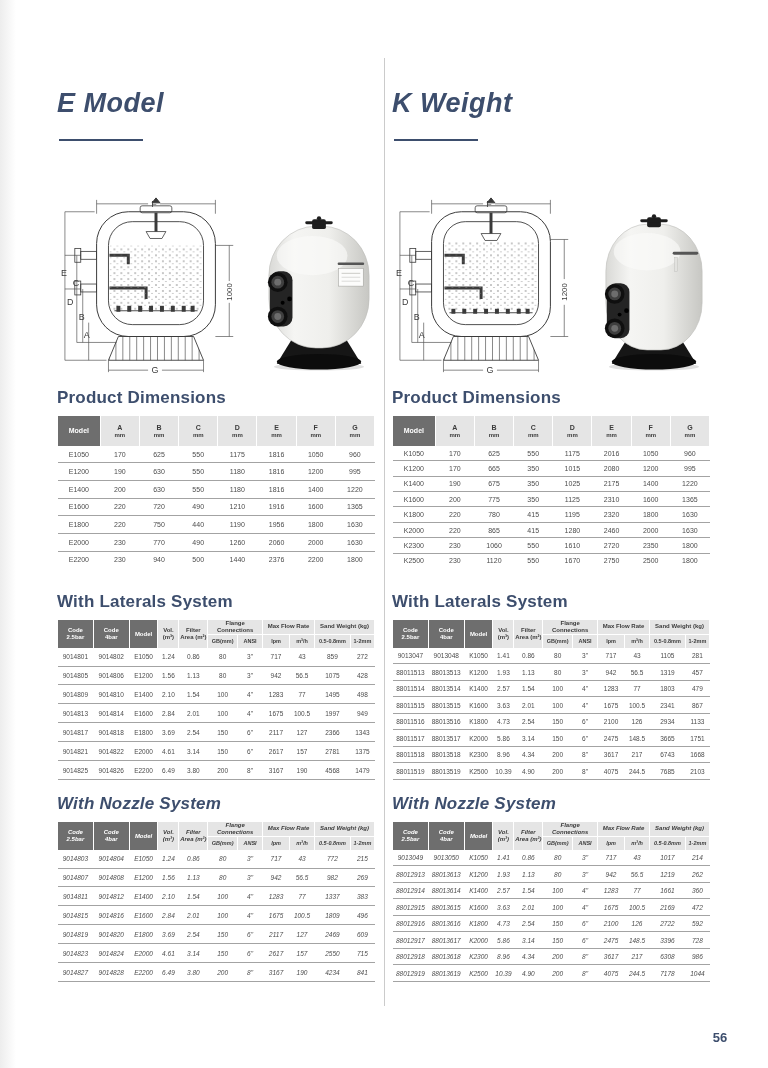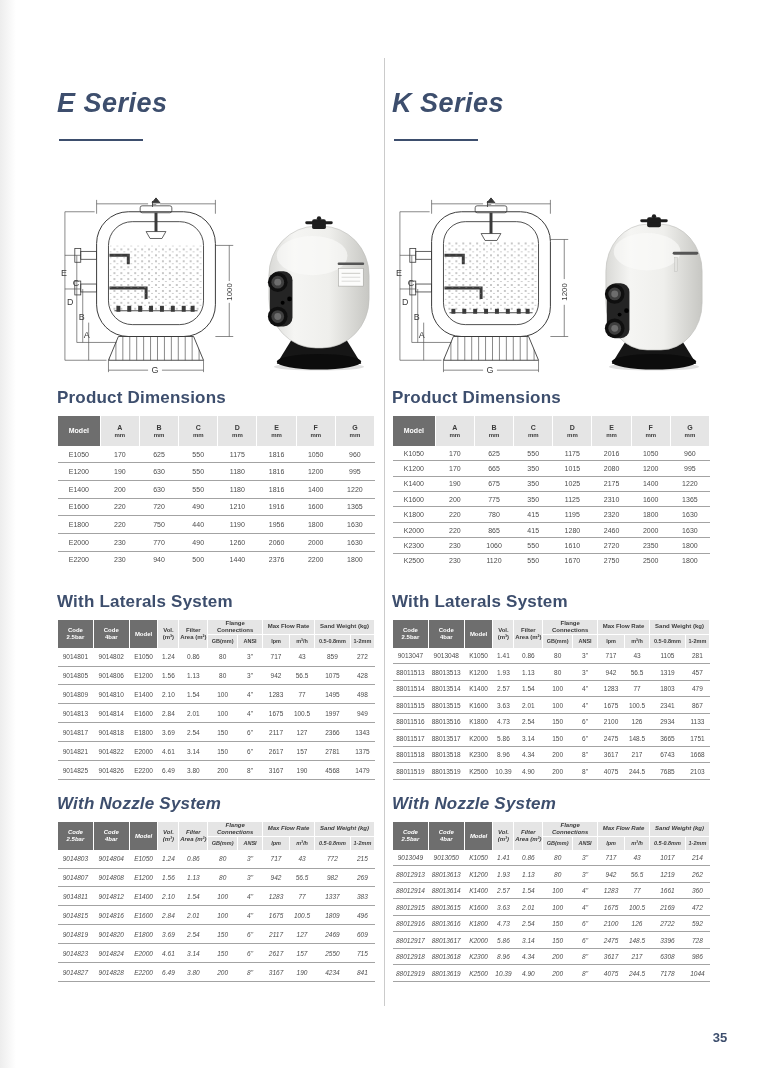--- a/index.html
+++ b/index.html
@@ -48,21 +48,21 @@
   .dims-table tbody tr:last-child td { border-bottom:none; }
   .spec-table td { font-size:6.5px; }
   .divider { position:absolute; left:384px; top:58px; width:1px; height:948px; background:#cbcbcb; }
   .page-number { position:absolute; left:700px; top:1030px; width:40px; text-align:center;
                  font-size:13px; font-weight:bold; color:#3d4e6d; }
 </style>
 </head>
 <body>
 
 <div class="column" id="col-e">
-  <h1 class="series-title">E Series</h1>
+  <h1 class="series-title">E Model</h1>
   <div class="title-rule"></div>
 
   <div class="figure">
     <svg class="diagram" viewBox="0 0 200 188">
       <defs>
         <pattern id="sand-e" width="7" height="6" patternUnits="userSpaceOnUse">
           <circle cx="2" cy="2" r="0.7" fill="#666"></circle>
             <circle cx="5" cy="4.5" r="0.55" fill="#8a8a8a"></circle>
         </pattern>
         <pattern id="hatch-e" width="7" height="26" patternUnits="userSpaceOnUse">
@@ -580,21 +580,21 @@
             <td>190</td>
             <td>4234</td>
             <td>841</td>
           </tr>
         </tbody>
       </table>
   </section>
 </div>
 
 <div class="column" id="col-k">
-  <h1 class="series-title">K Series</h1>
+  <h1 class="series-title">K Weight</h1>
   <div class="title-rule"></div>
 
   <div class="figure">
     <svg class="diagram" viewBox="0 0 200 188">
       <defs>
         <pattern id="sand-k" width="7" height="6" patternUnits="userSpaceOnUse">
           <circle cx="2" cy="2" r="0.7" fill="#666"></circle>
             <circle cx="5" cy="4.5" r="0.55" fill="#8a8a8a"></circle>
         </pattern>
         <pattern id="hatch-k" width="7" height="26" patternUnits="userSpaceOnUse">
@@ -1145,13 +1145,13 @@
             <td>244.5</td>
             <td>7178</td>
             <td>1044</td>
           </tr>
         </tbody>
       </table>
   </section>
 </div>
 
 <div class="divider"></div>
-<div class="page-number">35</div>
+<div class="page-number">56</div>
 
 </body></html>

